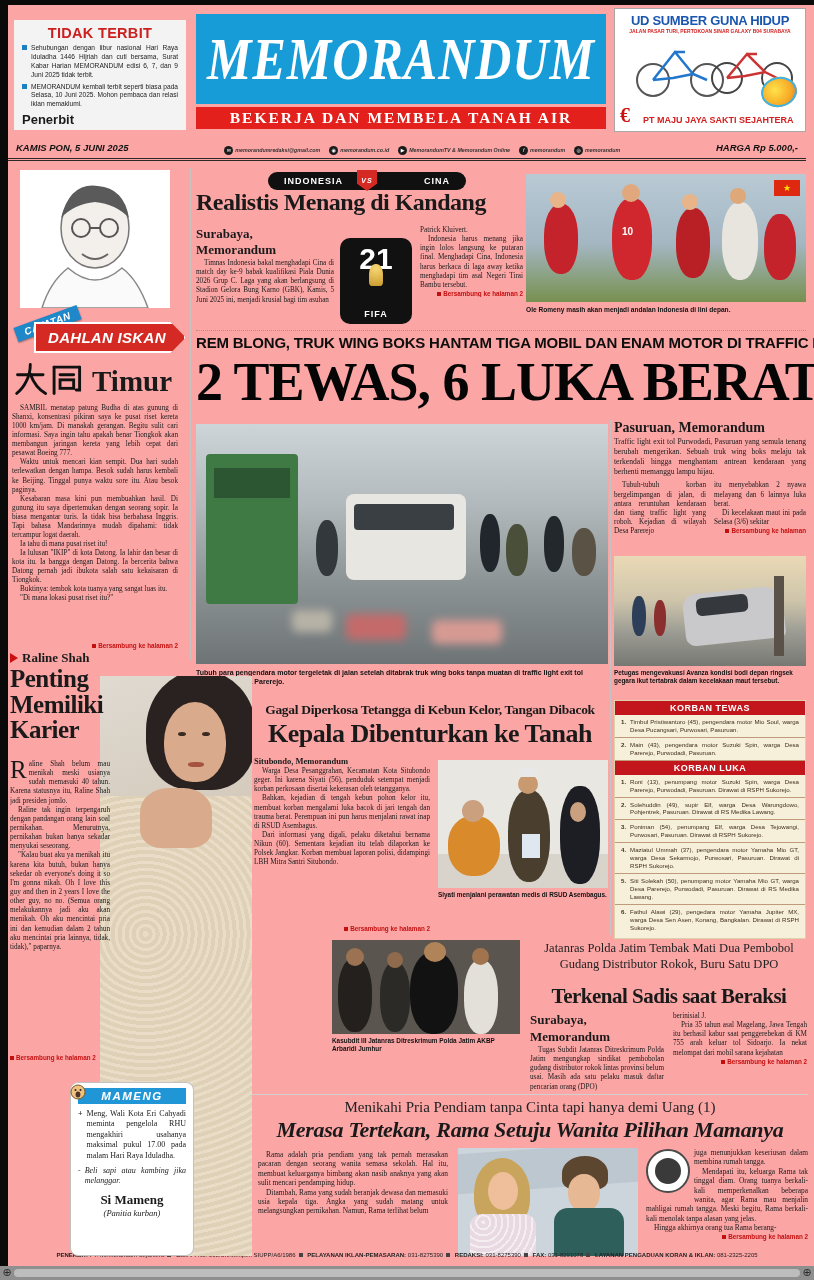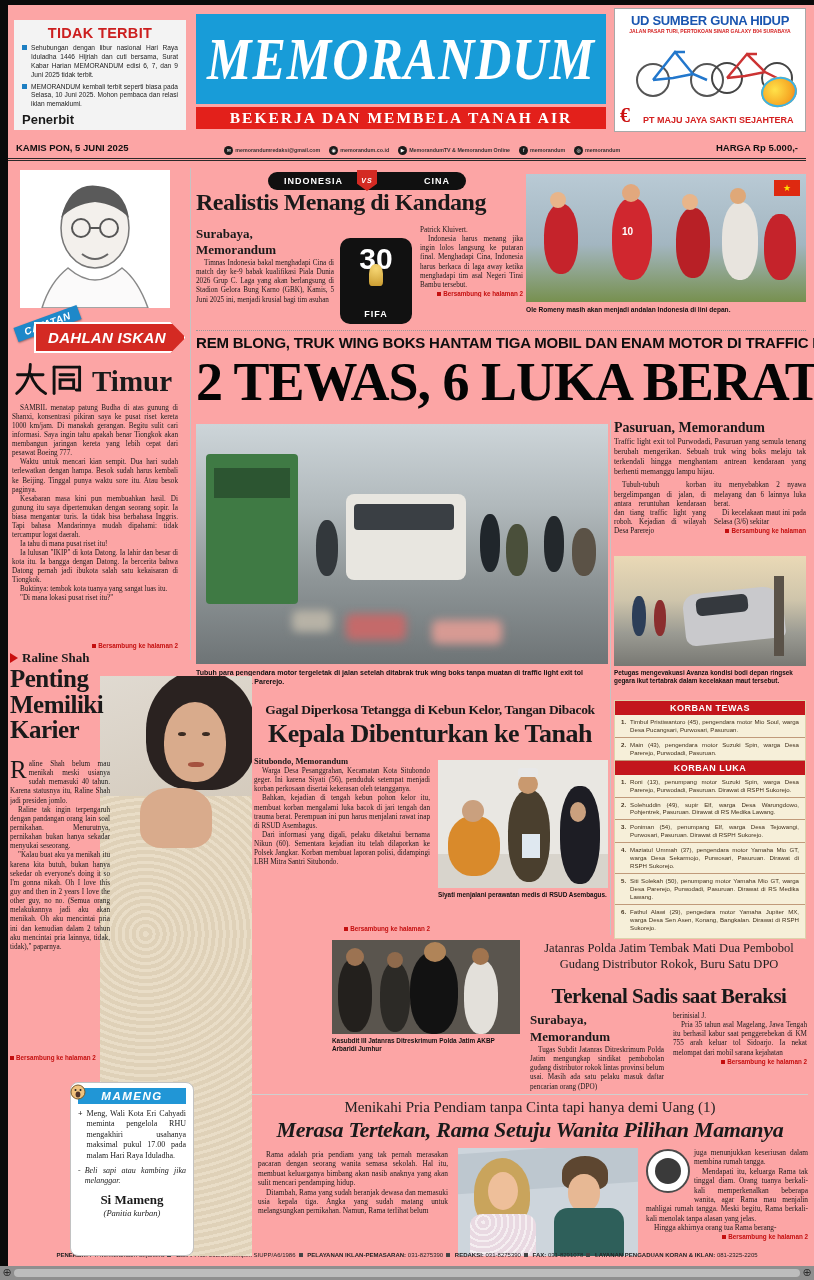--- a/index.html
+++ b/index.html
@@ -35,21 +35,21 @@
   
   #ad{left:614px;top:8px;width:192px;height:124px;border:1px solid #a8a8a8;box-sizing:border-box;background:#fff;}
   #ad .t{color:#1a56b0;font-family:"Liberation Sans",sans-serif;font-weight:bold;font-size:13px;text-align:center;margin-top:4px;letter-spacing:-0.3px;}
   #ad .s{color:#d42020;font-family:"Liberation Sans",sans-serif;font-weight:bold;font-size:5px;text-align:center;}
   #ad .c{position:absolute;left:28px;bottom:6px;color:#d42020;font-family:"Liberation Sans",sans-serif;font-weight:bold;font-size:9px;}
   #ad .euro{position:absolute;left:5px;bottom:4px;color:#c11;font-weight:900;font-size:20px;font-family:"Liberation Serif",serif;}
   #ad .badge{position:absolute;right:8px;bottom:24px;width:36px;height:30px;border-radius:50%;
              background:radial-gradient(circle at 40% 40%, #ffe24a, #f6a623 60%, #e4542b);box-shadow:0 0 0 2px #3bb3e6 inset;transform:rotate(-12deg);}
   
   #datebar{left:8px;top:136px;width:798px;height:25px;display:flex;align-items:center;justify-content:space-between;
-           padding:0 8px;box-sizing:border-box;border-bottom:3px double #2a2a2a;font-family:"Liberation Sans",sans-serif;}
+           padding:0 8px;box-sizing:border-box;border-bottom:3px double #2a2a2a;font-family:"Liberation Sans",sans-serif;font-style:italic;}
   #datebar .d{font-weight:bold;font-size:9.5px;color:#111;}
   #datebar .contacts{display:flex;gap:9px;align-items:center;}
   .cicon{display:inline-flex;width:9px;height:9px;border-radius:50%;background:#1b1b1b;color:#fff;font-size:5px;
          align-items:center;justify-content:center;margin-right:2px;font-family:"DejaVu Sans",sans-serif;}
   .clabel{font-weight:bold;font-size:5.3px;color:#333;}
   
   #dahlan-portrait{left:20px;top:170px;width:150px;height:138px;background:#fff;}
   #ribbon-blue{left:14px;top:316px;background:#1e88c9;color:#fff;font-style:italic;font-weight:900;font-size:10px;
                font-family:"Liberation Sans",sans-serif;padding:2px 9px;transform:rotate(-20deg);letter-spacing:.5px;box-shadow:0 1px 2px rgba(0,0,0,.4);}
   #ribbon-red{left:34px;top:322px;background:#d42a23;color:#fff;font-style:italic;font-weight:900;font-size:15px;
@@ -257,21 +257,21 @@
     <span>CINA</span>
   </div>
   <div id="soccer-head" class="abs">Realistis Menang di Kandang</div>
   <div id="soccer-col1" class="abs">
     <div class="dl">Surabaya, Memorandum</div>
     <div class="news body-text">
         <p>Timnas Indonesia bakal menghadapi Cina di match day ke-9 babak kualifikasi Piala Dunia 2026 Grup C. Laga yang akan berlangsung di Stadion Gelora Bung Karno (GBK), Kamis, 5 Juni 2025 ini, menjadi krusial bagi tim asuhan</p>
       </div>
   </div>
   <div id="fifa" class="abs">
-    <span class="n">30</span>
+    <span class="n">21</span>
     <span class="cup"></span>
     <span class="f">FIFA</span>
   </div>
   <div id="soccer-col2" class="abs">
     <div class="news">
         <p>Patrick Kluivert.</p>
         <p style="text-indent:8px;">Indonesia harus menang jika ingin lolos langsung ke putaran final. Menghadapi Cina, Indonesia harus berkaca di laga away ketika menghadapi tim asal Negeri Tirai Bambu tersebut.</p>
       </div>
     <div class="cont"><span class="sq"></span><span>Bersambung ke halaman 2</span></div>
   </div>

